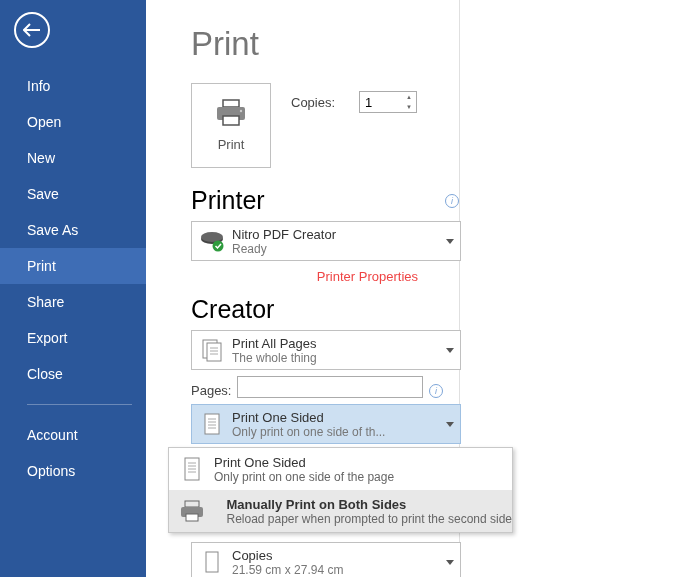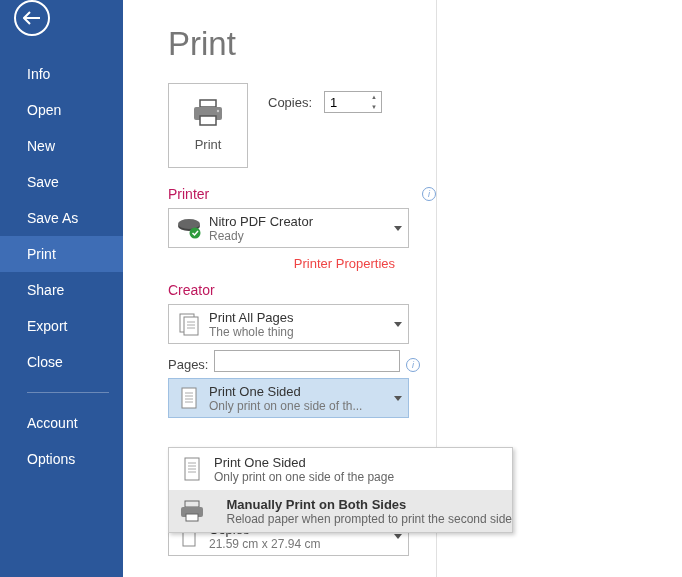--- a/index.html
+++ b/index.html
@@ -1,45 +1,45 @@
 <!DOCTYPE html>
 <html><head>
 <meta charset="utf-8">
 <style>
 * { margin: 0; padding: 0; box-sizing: border-box; font-family: "Segoe UI", Arial, sans-serif; }
 body { background: #fff; width: 682px; height: 577px; overflow: hidden; display: flex; }
 
-.sidebar { width: 123px; background: #2b579a; color: #fff; display: flex; flex-direction: column; padding-top: 0; }
+.sidebar { width: 146px; background: #2b579a; color: #fff; display: flex; flex-direction: column; padding-top: 12px; }
 .back-circle { width: 36px; height: 36px; border: 2px solid #fff; border-radius: 50%; display: flex; align-items: center; justify-content: center; margin: 0 0 20px 14px; cursor: pointer; }
 .back-circle svg { fill: #fff; }
 .side-item { padding: 10px 0 10px 27px; font-size: 14px; cursor: pointer; }
 .side-item.active { background: #3e6db5; }
 .side-sep { height: 1px; background: rgba(255,255,255,0.3); margin: 12px 14px 12px 27px; }
 
 .main { flex: 1; display: flex; }
 .content { width: 313px; padding: 25px 0 0 45px; }
 .preview { flex: 1; border-left: 1px solid #e0e0e0; margin-top: 0; }
 
 h1 { font-size: 33px; font-weight: 300; color: #767676; margin-bottom: 20px; }
 
 .topbar { display: flex; align-items: flex-start; gap: 20px; margin-bottom: 18px; }
 .print-btn { width: 80px; height: 85px; border: 1px solid #c0c0c0; background: #fff; display: flex; flex-direction: column; align-items: center; justify-content: center; gap: 10px; cursor: pointer; }
 .print-btn .lbl { font-size: 13px; color: #555; }
-.copies-row { display: flex; align-items: center; gap: 12px; margin-top: 8px; }
+.copies-row { display: flex; align-items: center; gap: 24px; margin-top: 8px; }
 .copies-row label { font-size: 13px; color: #444; }
 .copies-input { position: relative; }
 .copies-input input { width: 58px; height: 22px; border: 1px solid #ababab; font-size: 13px; padding: 0 16px 0 5px; }
 .spin { position: absolute; right: 1px; top: 1px; width: 14px; height: 20px; display: flex; flex-direction: column; }
 .spin div { flex: 1; display: flex; align-items: center; justify-content: center; font-size: 6px; color: #666; cursor: pointer; }
 
 .sect-hdr { display: flex; align-items: center; justify-content: space-between; margin: 4px 0 6px 0; }
-.sect-hdr h2 { font-size: 14px; font-weight: 400; color: #be185d; }
+.sect-hdr h2 { font-size: 25px; font-weight: 400; color: #000000; }
 .info-icn { width: 14px; height: 14px; border: 1px solid #7da5d8; border-radius: 50%; color: #7da5d8; font-size: 9px; display: flex; align-items: center; justify-content: center; font-style: italic; cursor: pointer; }
 
-.dd { width: 241px; height: 40px; border: 1px solid #c0c0c0; background: #fff; display: flex; position: relative; cursor: pointer; }
+.dd { width: 270px; height: 40px; border: 1px solid #c0c0c0; background: #fff; display: flex; position: relative; cursor: pointer; }
 .dd.selected { background: #cde0f2; border-color: #9fc0e2; }
 .dd-icon { width: 40px; display: flex; align-items: center; justify-content: center; }
 .dd-text { flex: 1; display: flex; flex-direction: column; justify-content: center; overflow: hidden; }
 .dd-text .t1 { font-size: 13px; color: #333; white-space: nowrap; overflow: hidden; text-overflow: ellipsis; }
 .dd-text .t2 { font-size: 12px; color: #777; white-space: nowrap; overflow: hidden; text-overflow: ellipsis; }
 .dd-caret { width: 20px; display: flex; align-items: center; justify-content: center; }
 .dd-caret svg { fill: #555; }
 
 .link-row { width: 227px; text-align: right; margin: 6px 0 10px 0; }
 .link-row a { font-size: 13px; color: #ef4444; text-decoration: none; cursor: pointer; }

